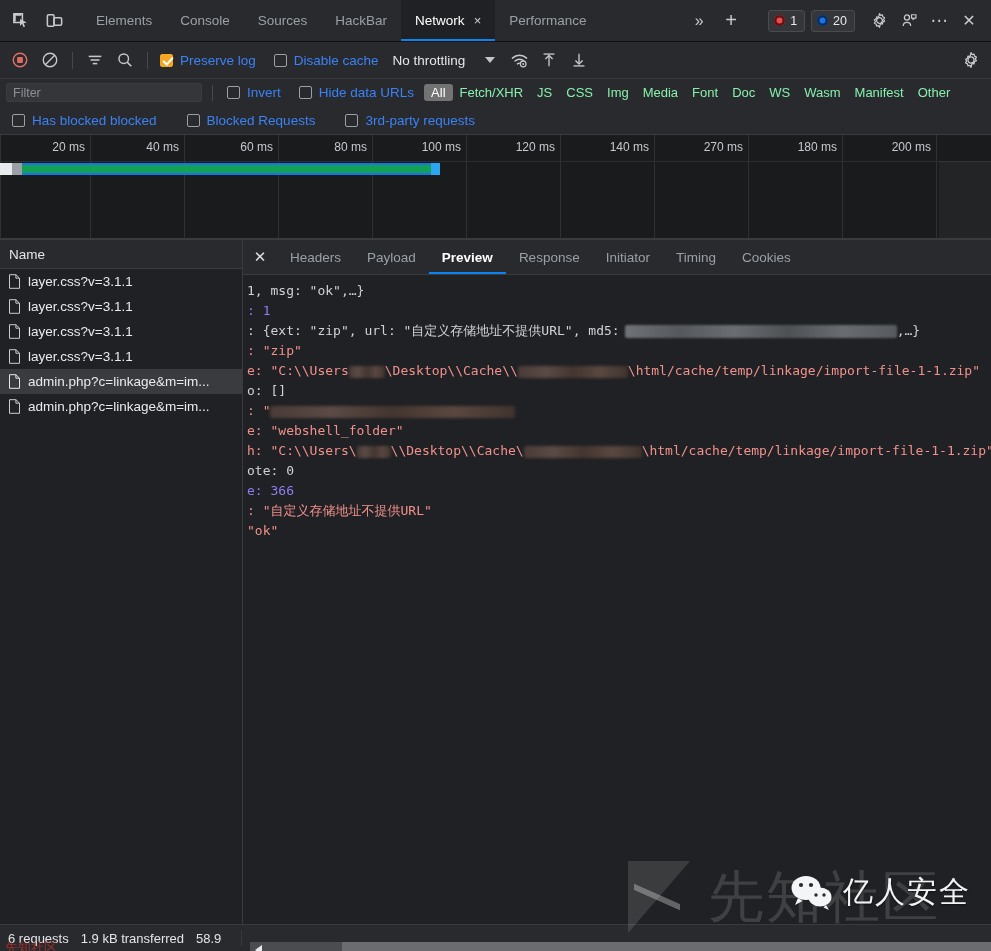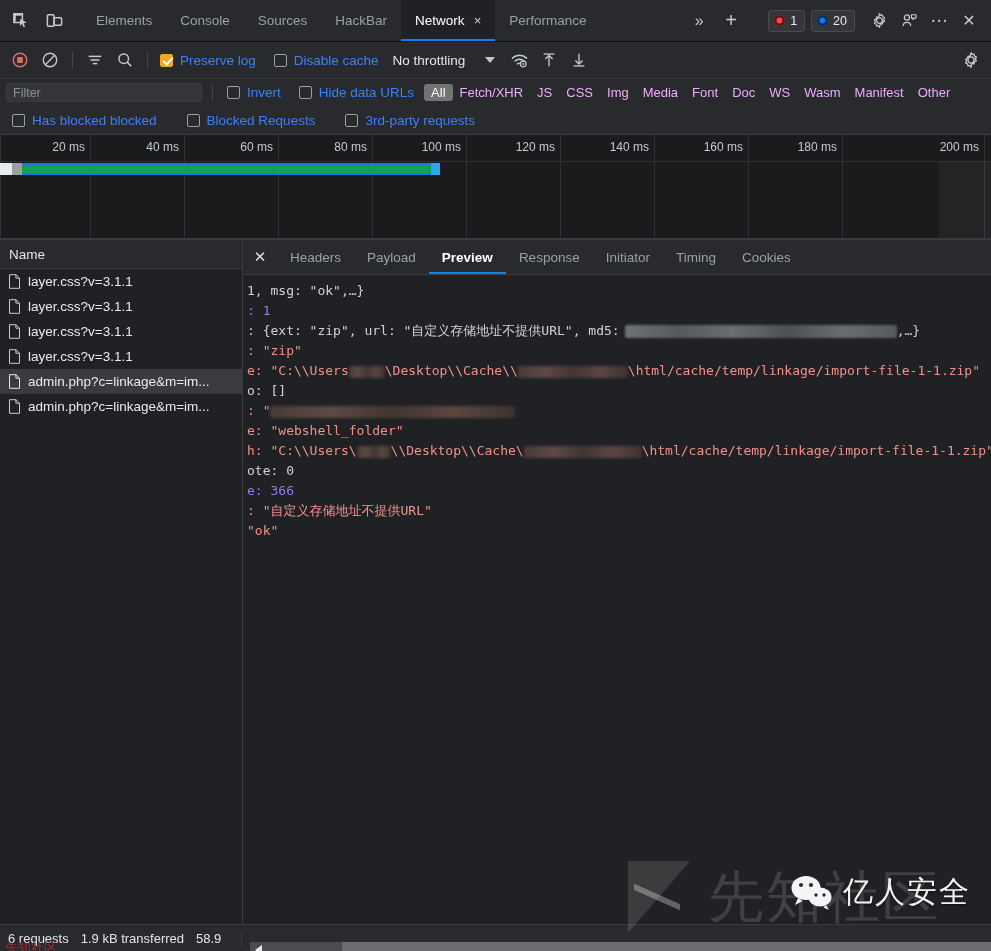--- a/index.html
+++ b/index.html
@@ -73,21 +73,21 @@
   }
   .filterinput{
     width:196px;height:19px;background:#35363a;border:1px solid #3b3c3f;border-radius:2px;
     color:#e8eaed;font-size:12.5px;padding:0 6px;box-sizing:border-box;outline:none;
     font-family:"Liberation Sans",sans-serif;
   }
   .filterinput::placeholder{color:#8d9197;}
   .fsep{width:1px;height:16px;background:#46474a;margin:0 10px;}
   .ftypes{display:flex;align-items:center;gap:0;margin-left:6px;}
   .ftype{
-    font-size:13px;color:#f0abfc;padding:1px 7px;border-radius:3px;cursor:pointer;white-space:nowrap;
+    font-size:13px;color:#86efac;padding:1px 7px;border-radius:3px;cursor:pointer;white-space:nowrap;
   }
   .ftype.active{background:#737373;color:#ffffff;}
 
   
   .blockedbar{
     height:28px;min-height:28px;background:#282a2d;display:flex;align-items:center;padding:0 8px;gap:22px;
     border-bottom:1px solid #3a3b3e;
   }
 
   
@@ -417,26 +417,26 @@
       <div class="tick" style="left:466px;">
           <span class="ticklabel">100 ms</span>
         </div>
       <div class="tick" style="left:560px;">
           <span class="ticklabel">120 ms</span>
         </div>
       <div class="tick" style="left:654px;">
           <span class="ticklabel">140 ms</span>
         </div>
       <div class="tick" style="left:748px;">
-          <span class="ticklabel">160 ms</span>
+          <span class="ticklabel">270 ms</span>
         </div>
       <div class="tick" style="left:842px;">
           <span class="ticklabel">180 ms</span>
         </div>
-      <div class="tick" style="left:984px;">
+      <div class="tick" style="left:936px;">
           <span class="ticklabel">200 ms</span>
         </div>
     </div>
     <div class="ovgrid-h"></div>
 
     <div class="bars">
       <div class="barrow">
         <div class="bar" style="left:0px;width:440px;background:#1a73e8;">
           <div class="seg" style="left:0px;width:12px;background:#e8eaed;"></div>
           <div class="seg" style="left:12px;width:10px;background:#9aa0a6;"></div>

